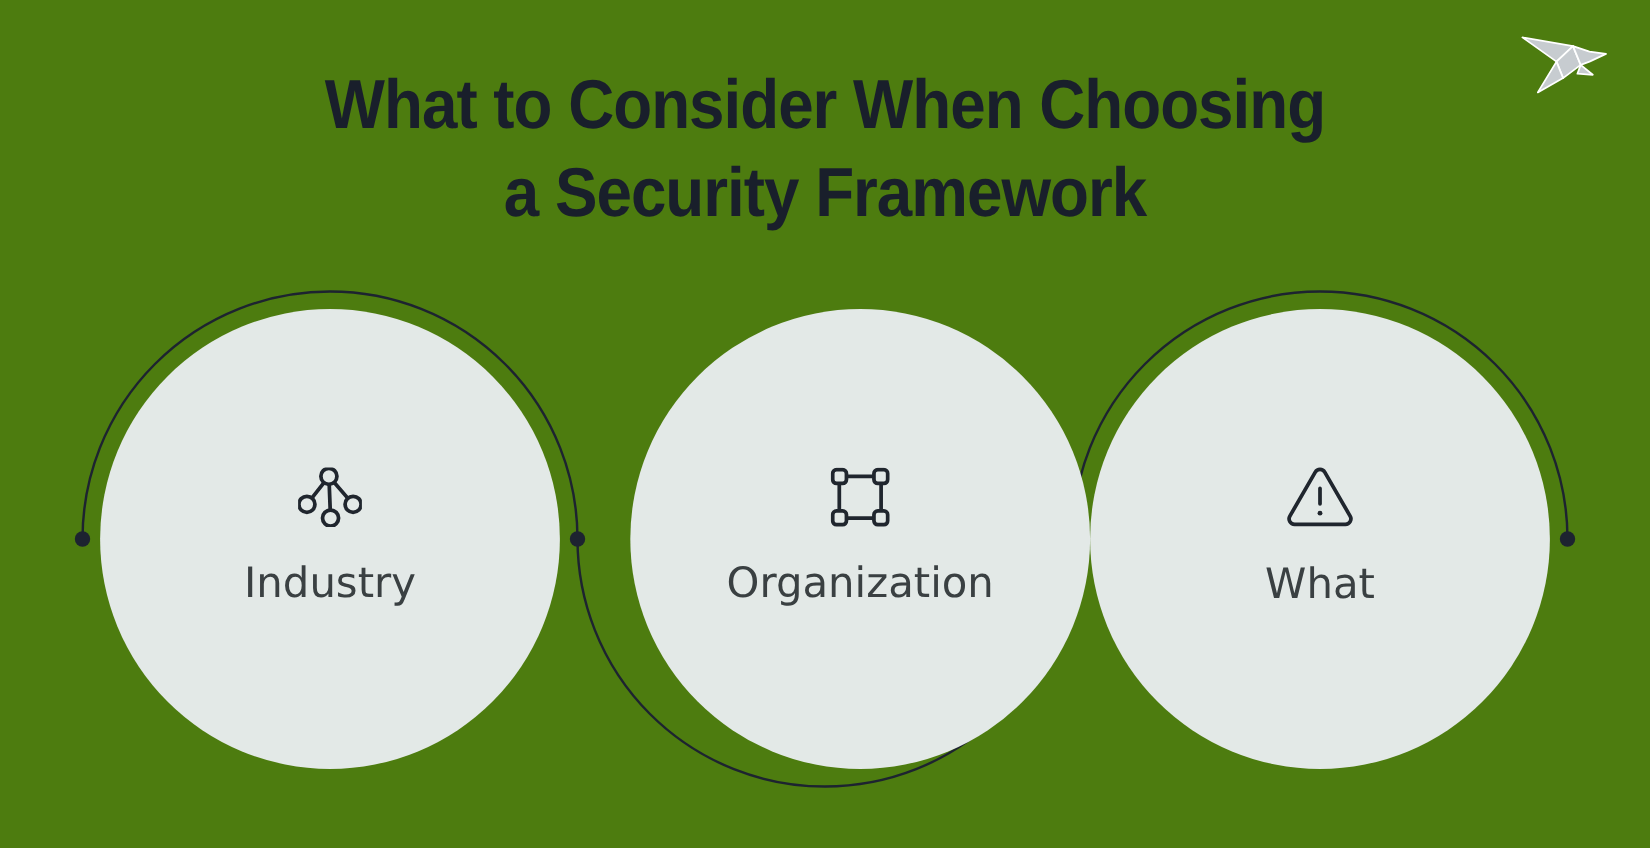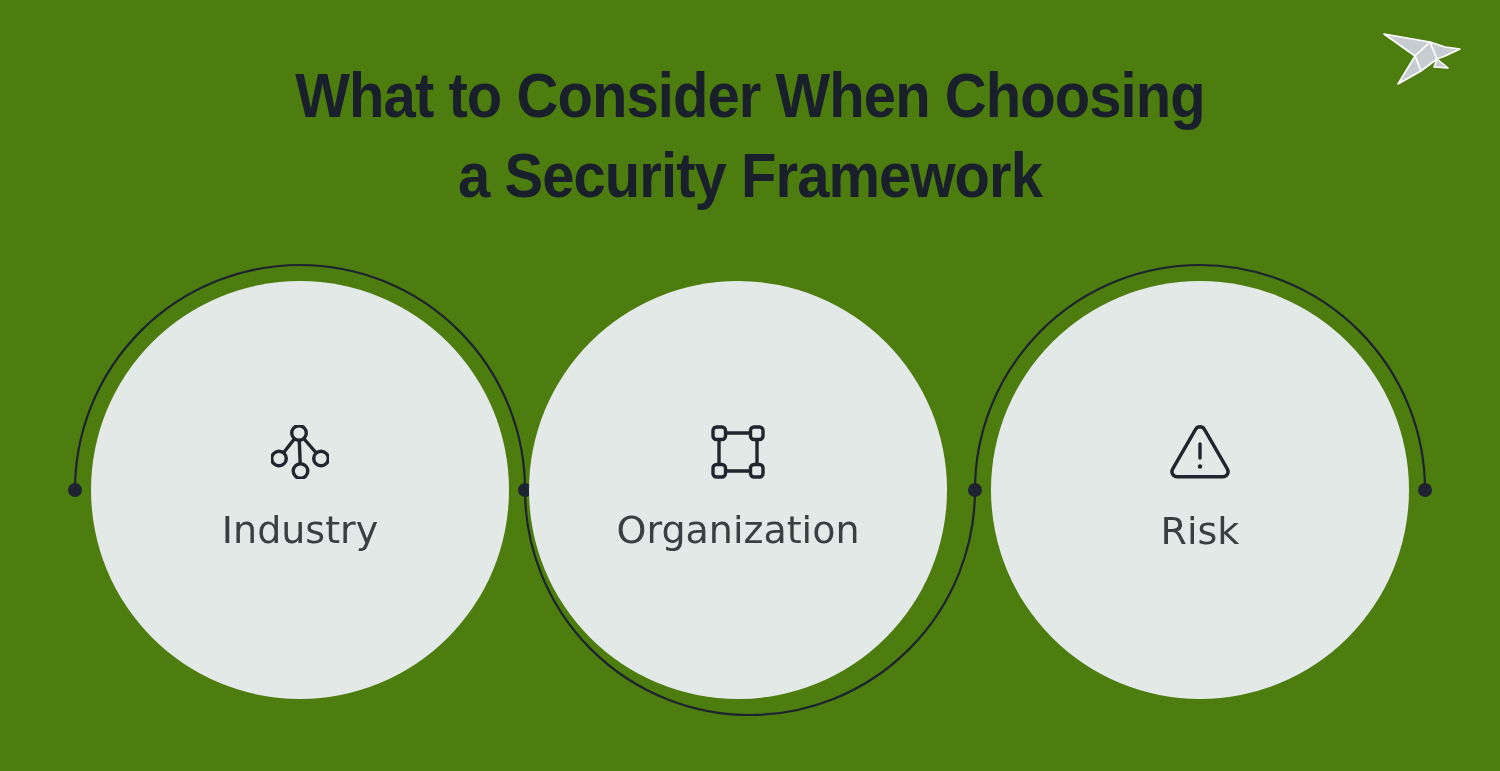--- a/index.html
+++ b/index.html
@@ -19,21 +19,21 @@
   .connector { position:absolute; left:0; top:0; width:1500px; height:771px; }
   .connector path { fill:none; stroke:#1d2330; stroke-width:2.2px; }
   .connector circle { fill:#1d2330; }
   .circle {
     position:absolute; top:281px; width:418px; height:418px;
     border-radius:50%; background:#e3e9e7;
     display:flex; flex-direction:column; align-items:center; justify-content:center;
     gap:26px;
   }
   .c1 { left:91px; }
-  .c2 { left:529px; }
+  .c2 { left:573px; }
   .c3 { left:991px; }
   .icn { display:block; }
   .icn .stroke { fill:none; stroke:#20262e; stroke-width:3.4; stroke-linecap:round; stroke-linejoin:round; }
   .icn .node  { fill:#e3e9e7; stroke:#20262e; stroke-width:3.4; }
   .icn .dotfill { fill:#20262e; stroke:none; }
   .lbl { font-size:38px; line-height:50px; color:#3a4042; text-align:right; }
   .lbl span { display:block; }
   .logo polygon { fill:#c7ccd0; stroke:#ffffff; stroke-width:1.6; stroke-linejoin:round; }
 </style>
 </head>
@@ -92,17 +92,17 @@
     </div>
   </div>
 
   <div class="circle c3">
     <svg class="icn" width="62" height="56" viewBox="0 0 62 56" aria-hidden="true">
       <path class="stroke" d="M 26.7 5.2 L 3.6 45.2 a 5 5 0 0 0 4.3 7.5 h 46.2 a 5 5 0 0 0 4.3 -7.5 L 35.3 5.2 a 5 5 0 0 0 -8.6 0 z"></path>
       <line class="stroke" x1="31" y1="20" x2="31" y2="34"></line>
       <circle class="dotfill" cx="31" cy="42.5" r="2.2"></circle>
     </svg>
     <div class="lbl">
-      <span>Risk</span>
+      <span>What</span>
     </div>
   </div>
 
 </div>
 
 </body></html>

